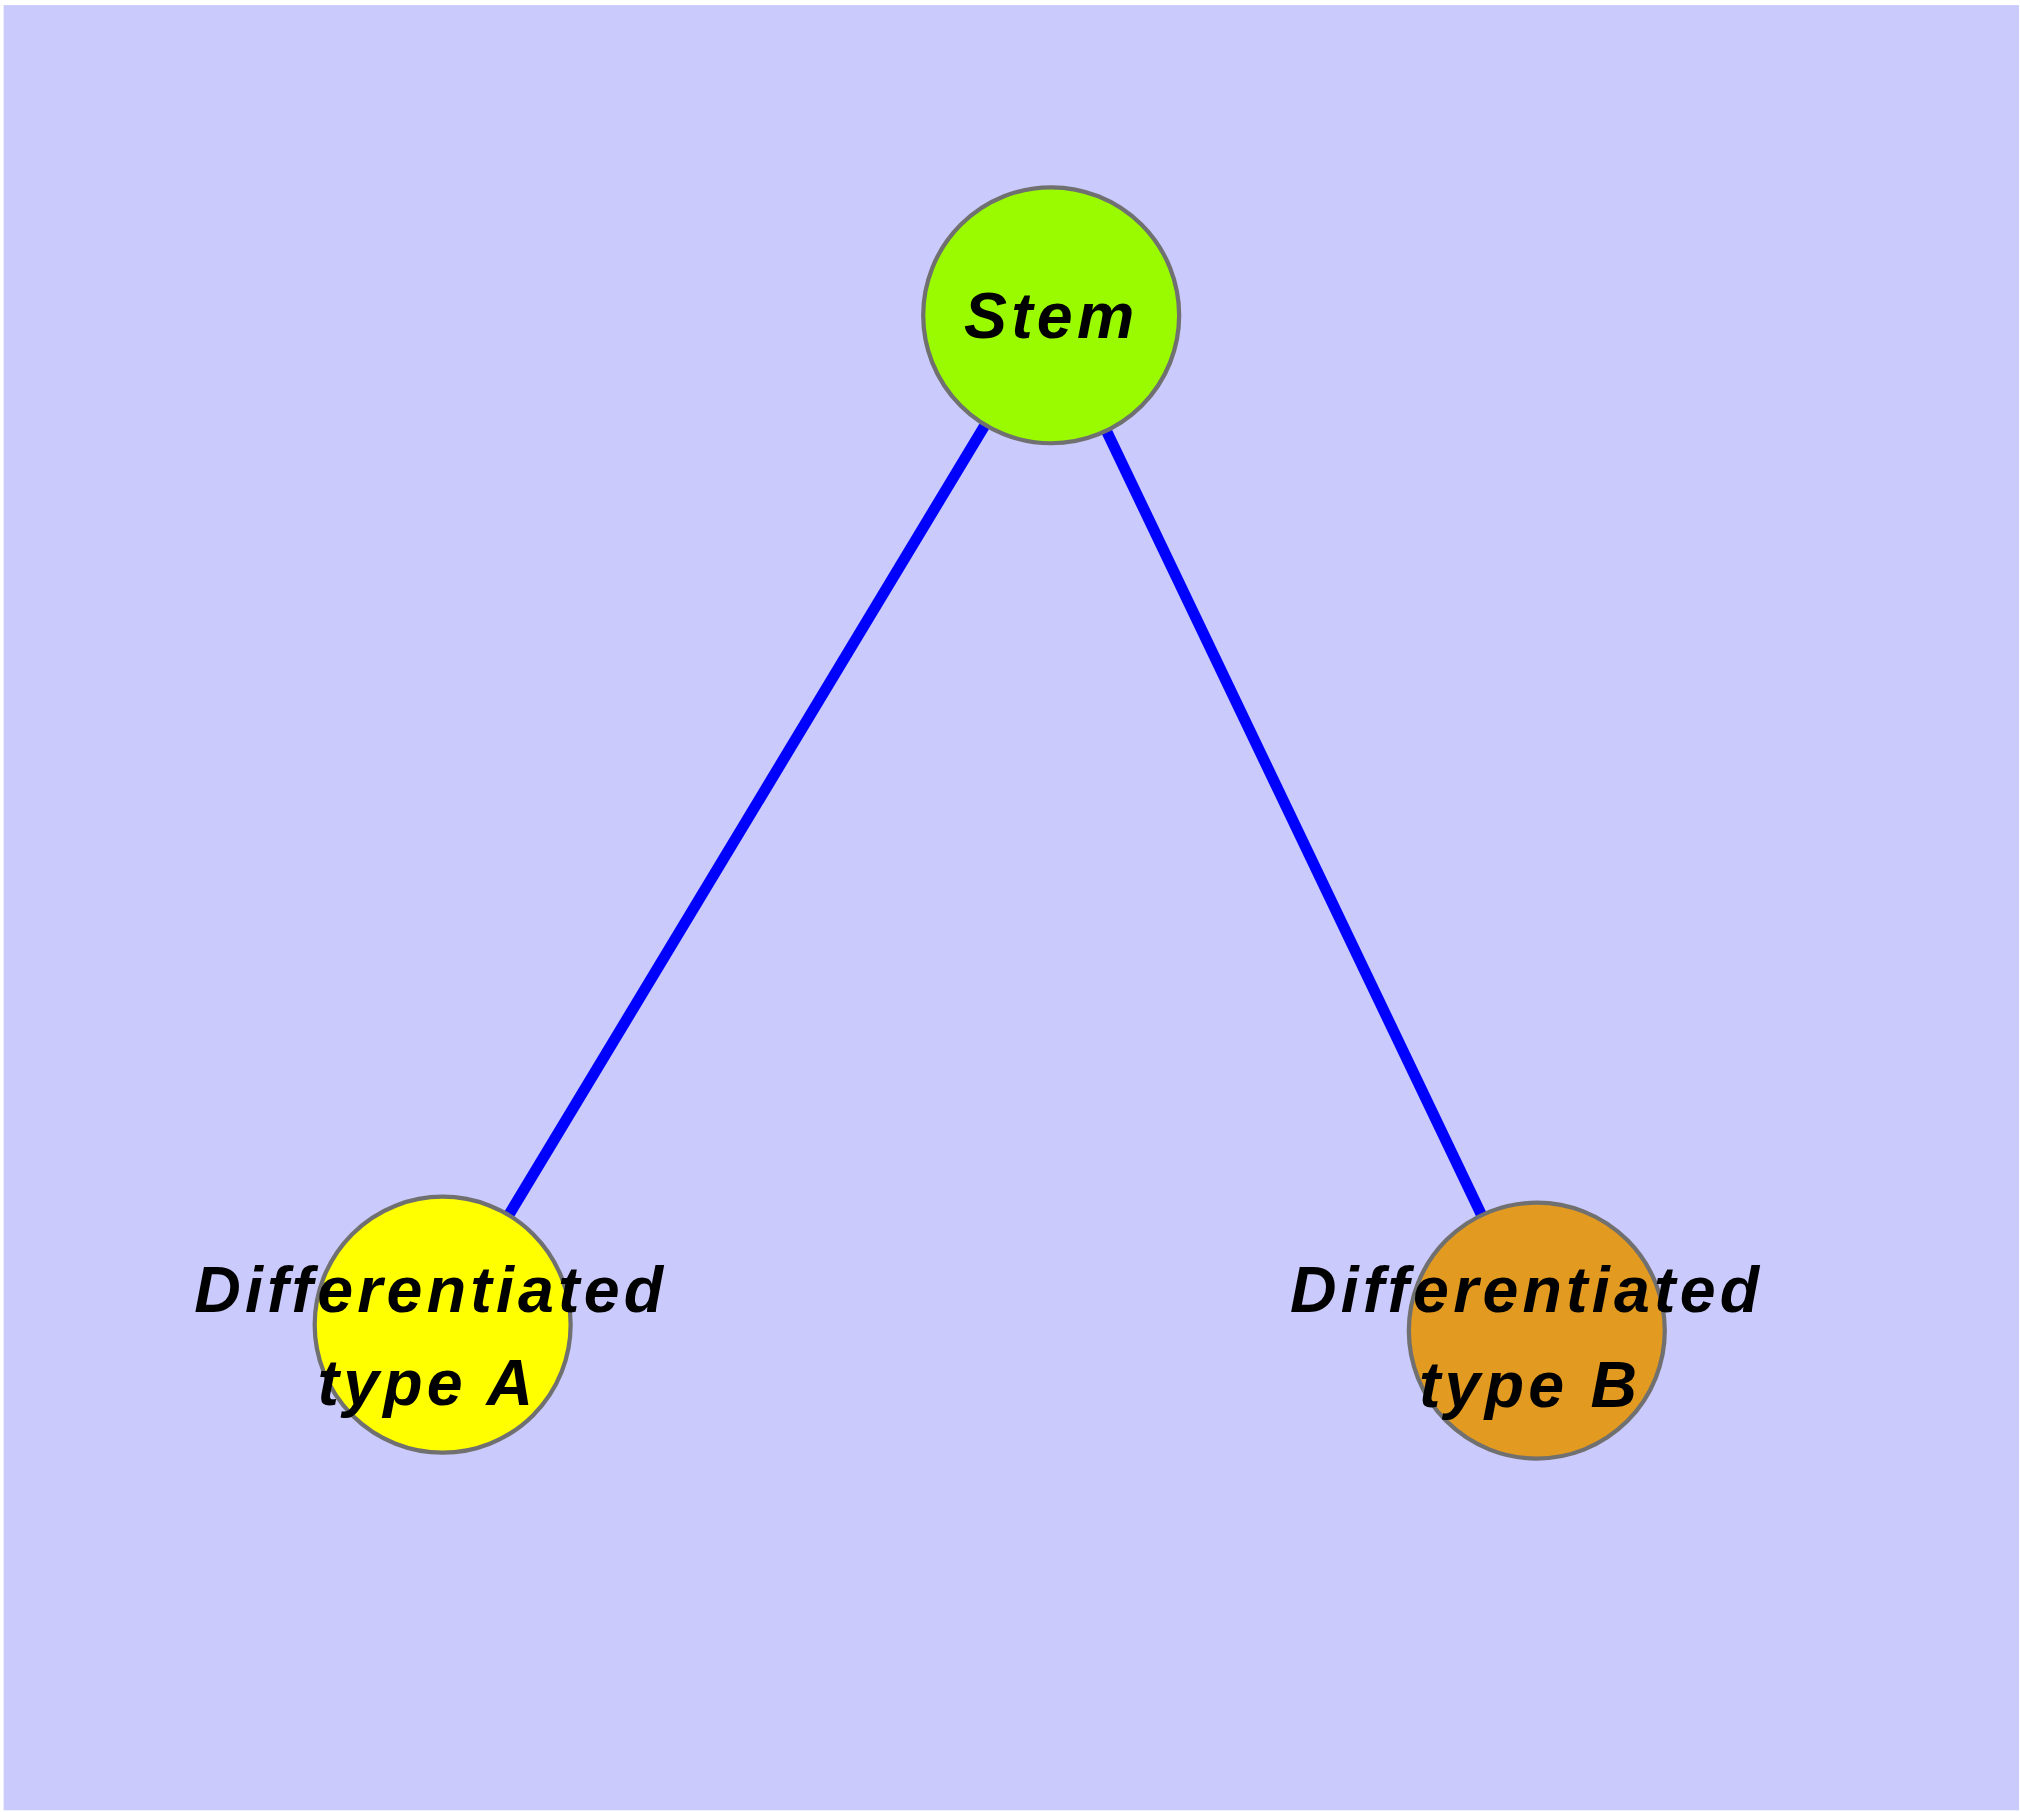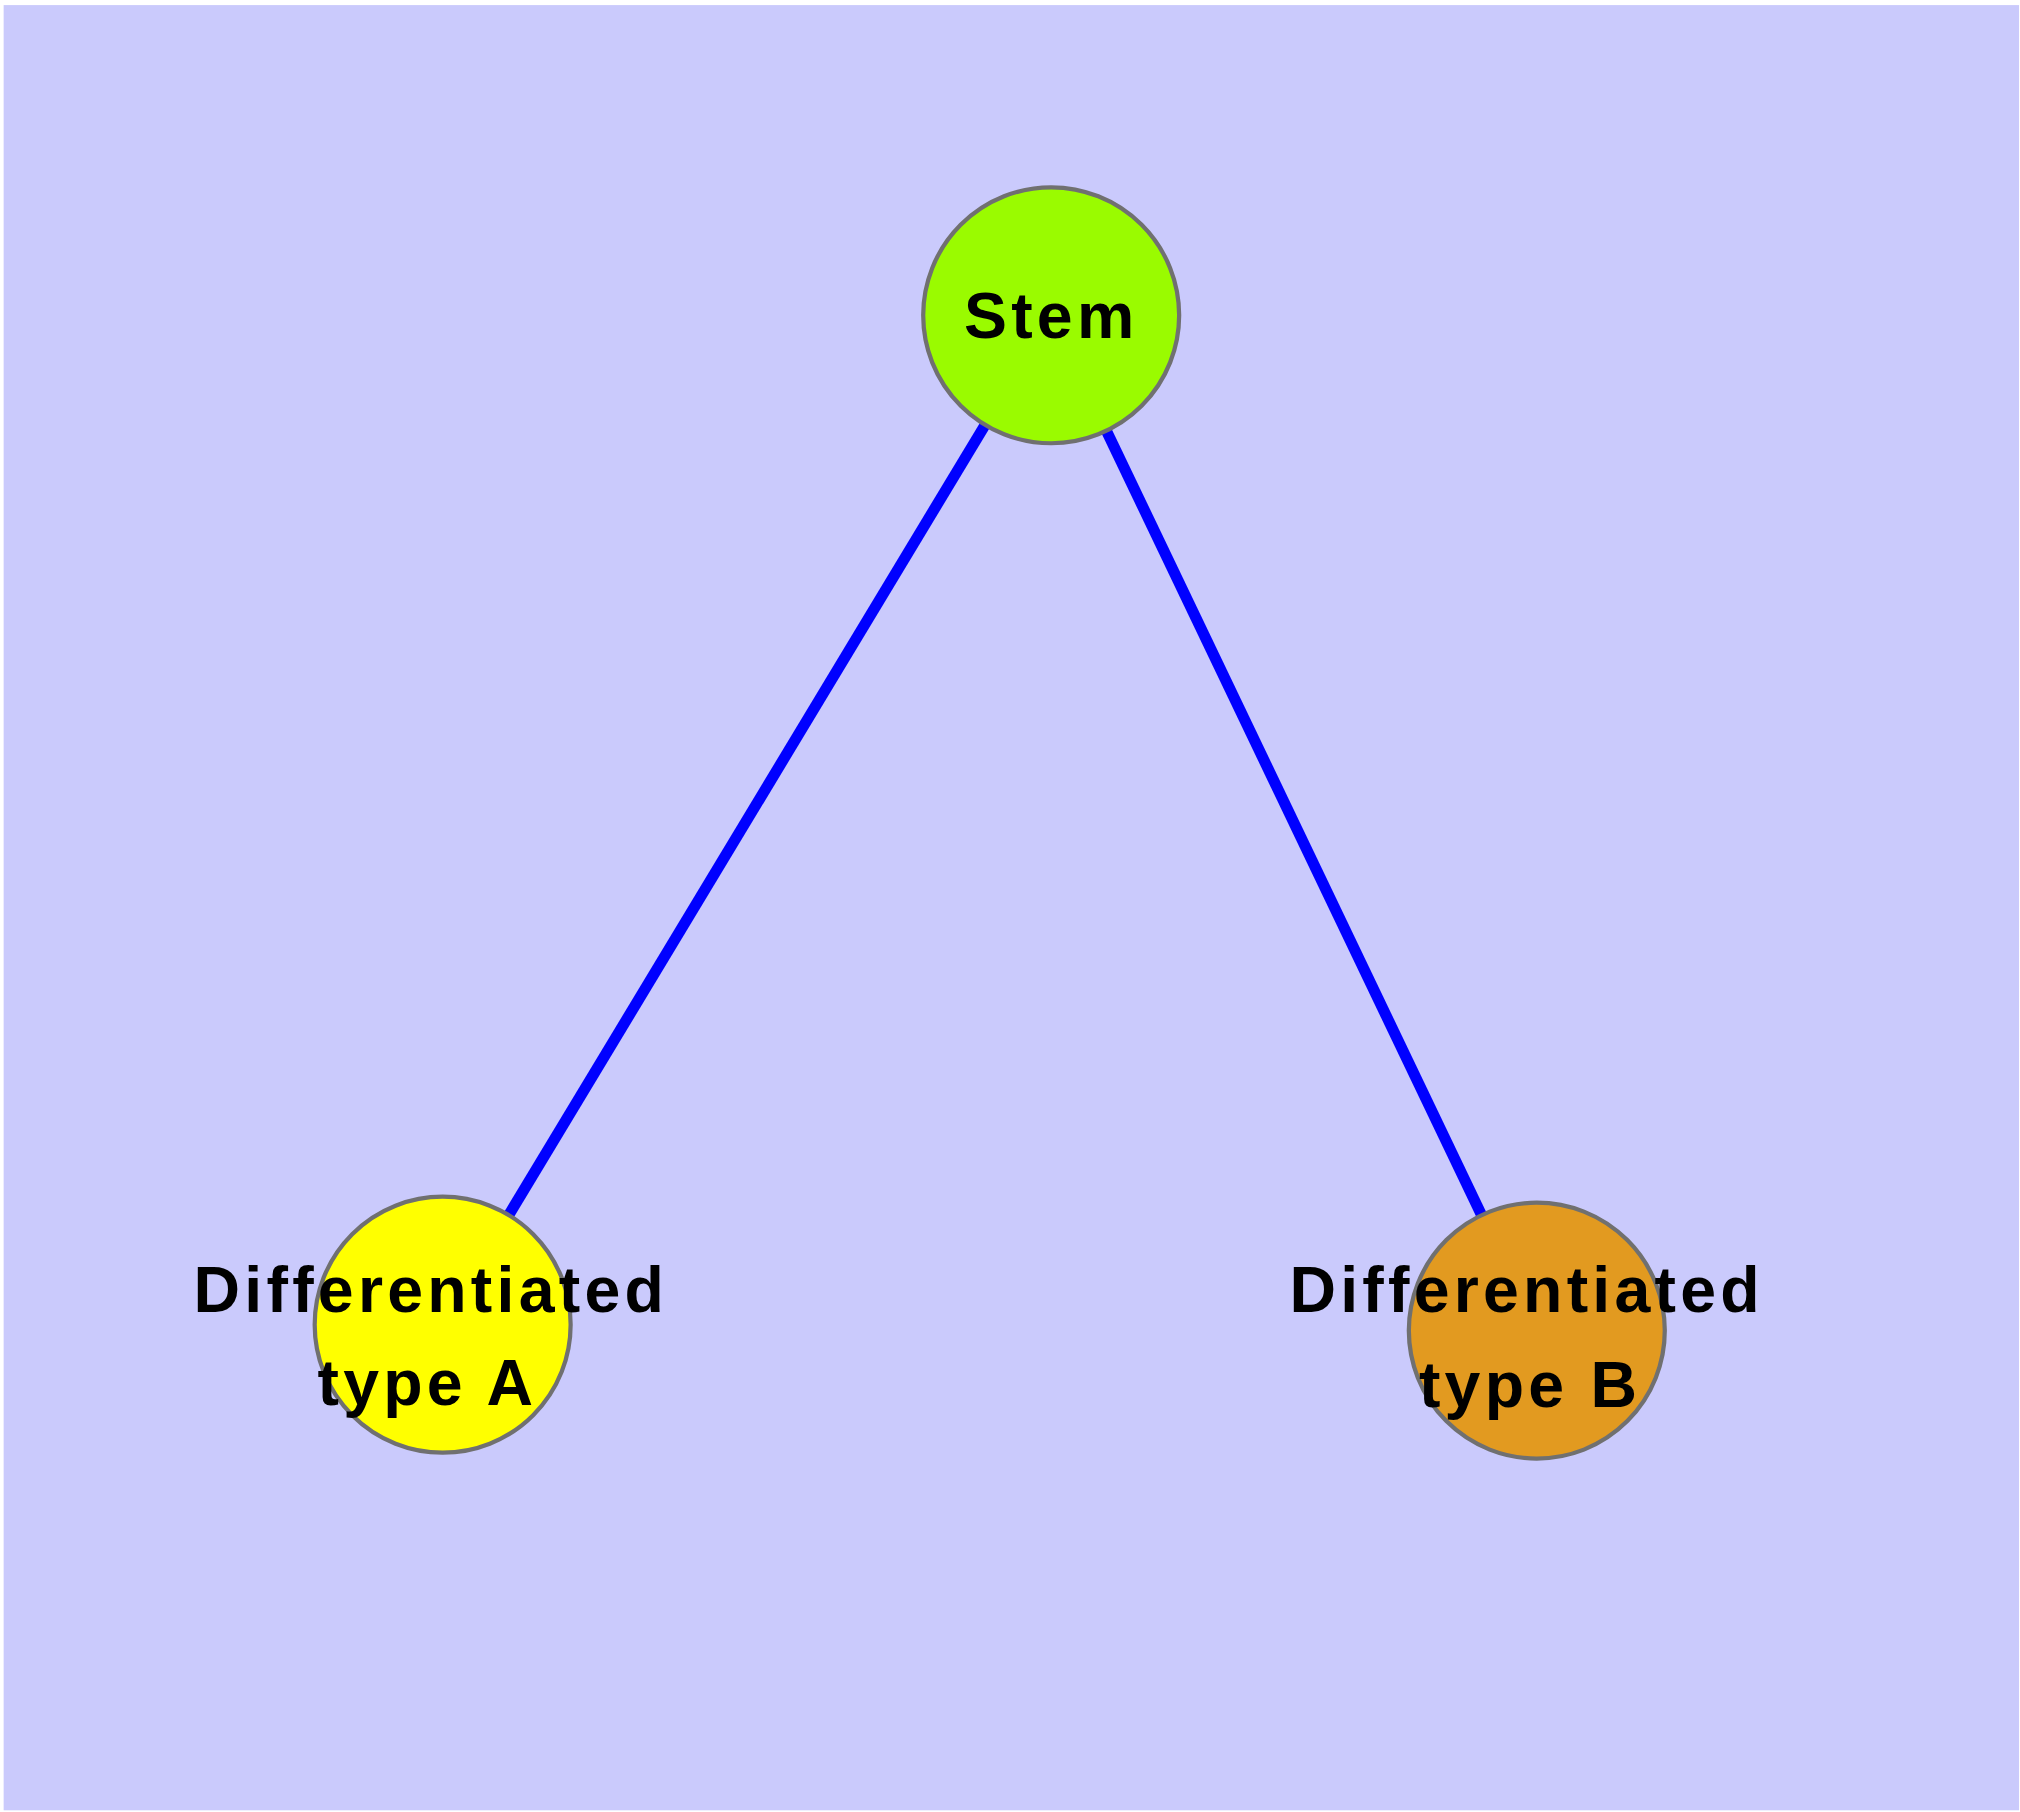--- a/index.html
+++ b/index.html
@@ -7,20 +7,21 @@
     padding: 0;
     width: 2021px;
     height: 1812px;
     background: #ffffff;
     overflow: hidden;
   }
   .diagram-wrap {
     position: relative;
     width: 1848px;
     height: 1812px;
+    font-style: italic;
   }
   svg {
     display: block;
     width: 2021px;
     height: 1812px;
   }
   text.node-label {
     font-family: "Liberation Sans", sans-serif;
     font-weight: bold;
     font-size: 76px;

